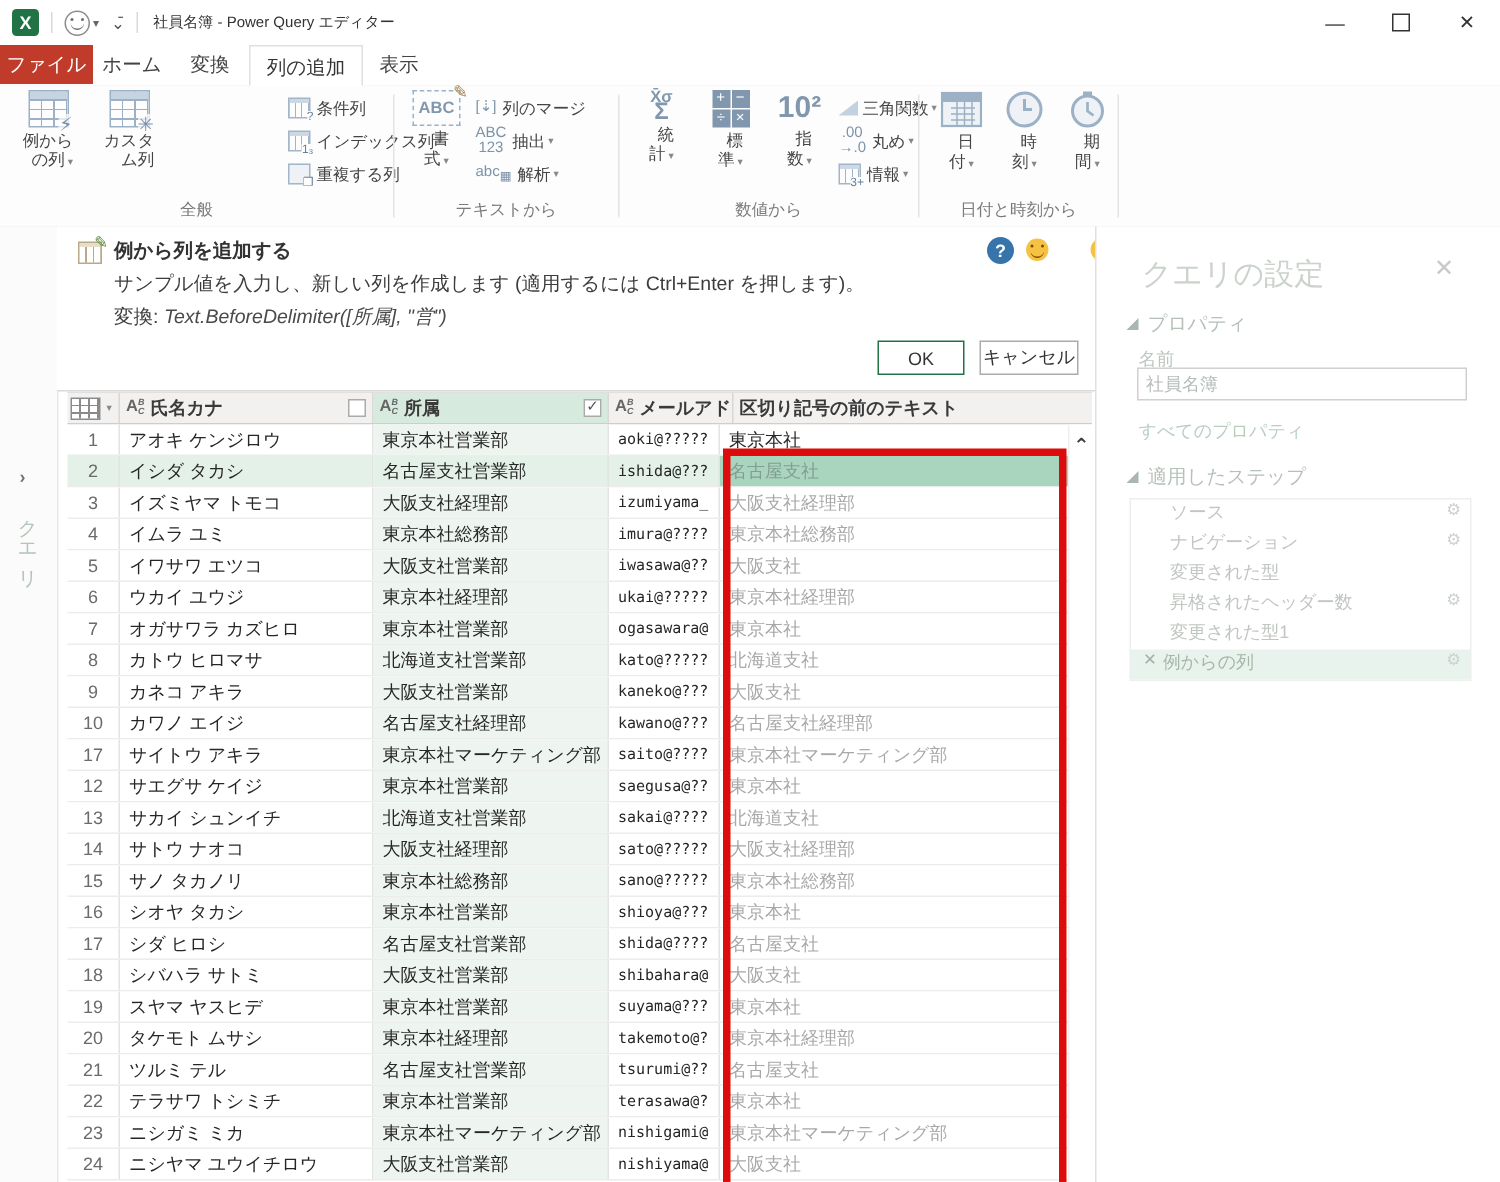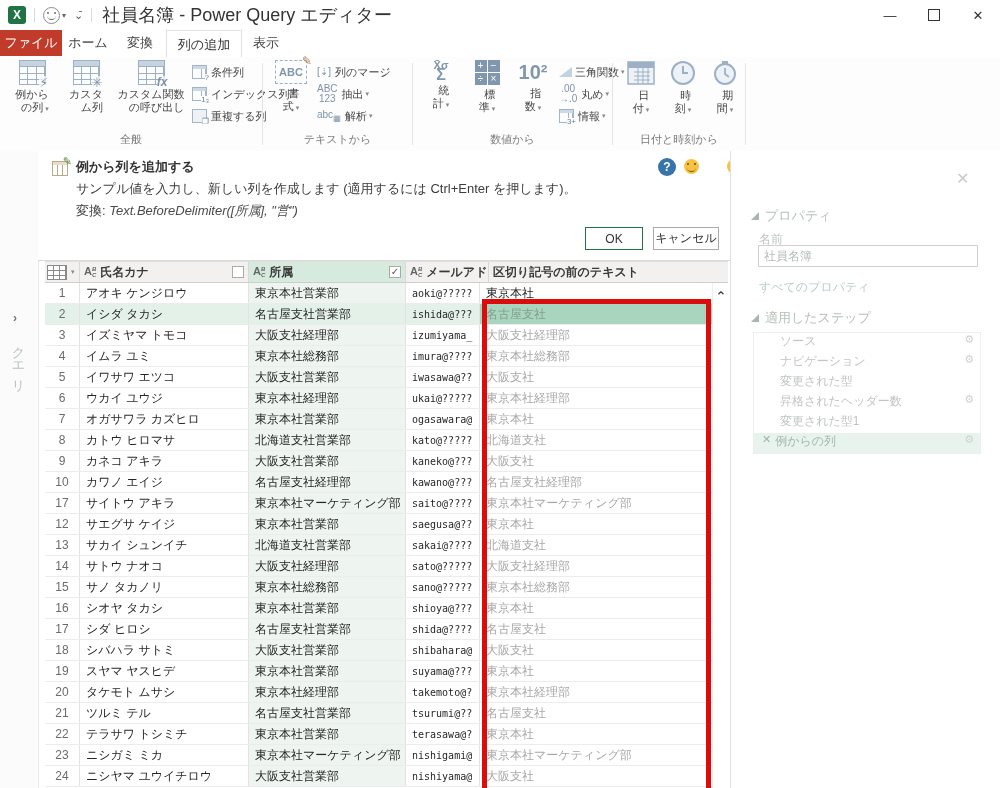--- a/index.html
+++ b/index.html
@@ -17,21 +17,21 @@
   .face.gray{border:1.5px solid #8d8d8d;background:#fff;}
   .face .e{position:absolute;width:2px;height:2px;border-radius:50%;background:#6d6d6d;top:4px;}
   .face .e.l{left:3px;} .face .e.r{right:3px;}
   .face .m{position:absolute;left:3px;right:3px;bottom:2.5px;height:4px;border:1.5px solid #6d6d6d;border-top:none;
            border-left:none;border-right:none;border-radius:0 0 8px 8px;}
   .face.yellow{background:#f6c244;} .face.yellow .e,{background:#7a4b00;}
   .face.yellow .e{background:#7a4b00;} .face.yellow .m{border-color:#7a4b00;}
   .face.sad .m{border:1.5px solid #7a4b00;border-bottom:none;border-left:none;border-right:none;border-radius:8px 8px 0 0;bottom:1px;}
   .tb-dd{font-size:8px;color:#666;margin-left:2px;}
   .tb-pin{font-size:11px;color:#555;margin-left:8px;}
-  #win-title{font-size:18px;color:#333;margin-left:2px;}
+  #win-title{font-size:10px;color:#333;margin-left:2px;}
   .winbtn{position:absolute;top:0;width:44px;height:30px;display:flex;align-items:center;justify-content:center;color:#333;font-size:13px;}
   #btn-min{right:88px;} #btn-max{right:44px;} #btn-close{right:0;}
   #btn-max i{width:10px;height:10px;border:1.2px solid #333;display:block;}
   
   #tabrow{left:0;top:30px;width:1000px;height:27px;background:#fff;border-bottom:1px solid #e3e3e3;}
   .rtab{position:absolute;top:0;height:26px;display:flex;align-items:center;justify-content:center;font-size:13px;color:#444;}
   .rtab.file{background:var(--filered);color:#fff;}
   .rtab.active{background:#fff;border:1px solid #e0e0e0;border-bottom:none;color:#333;height:27px;}
   #rib-collapse{right:46px;top:38px;color:#555;font-size:11px;}
   .help-circle{width:18px;height:18px;border-radius:50%;background:var(--helpblue);color:#fff;font-size:12px;font-weight:bold;
@@ -173,26 +173,20 @@
             <i class="ovl">⚡</i>
           </span>
         <span class="blbl"><span>例から</span><br><span>の列</span><b class="dd">▾</b></span>
       </div>
       <div class="bigbtn" style="left:60px;width:52px">
         <span class="gicon">
             <i class="ovl">✳</i>
           </span>
         <span class="blbl"><span>カスタ</span><br><span>ム列</span></span>
       </div>
-      <div class="bigbtn" style="left:112px;width:78px">
-        <span class="gicon">
-            <i class="ovl fx">fx</i>
-          </span>
-        <span class="blbl"><span>カスタム関数</span><br><span>の呼び出し</span></span>
-      </div>
       <div class="smallcol" style="left:192px">
         <div class="smallbtn">
           <span class="sicon">
               <i class="tag">?</i>
             </span>
           <span>条件列</span>
         </div>
         <div class="smallbtn">
           <span class="sicon">
               <i class="tag">1₃</i>
@@ -542,20 +536,21 @@
       </div>
   </div>
 
   <div class="abs" id="vscroll">
     <span class="up">⌃</span>
   </div>
 
   <div class="abs" id="redbox"></div>
 
   <div class="abs" id="settings">
+    <div class="abs" id="qs-title">クエリの設定</div>
     <div class="abs" id="qs-close">✕</div>
     <div class="abs sec-hdr" id="sec-props">
       <span class="sec-tri"></span>
       <span>プロパティ</span>
     </div>
     <div class="abs" id="lbl-name">名前</div>
     <input class="abs" id="inp-name" value="社員名簿" style="">
     <div class="abs" id="lnk-allprops">すべてのプロパティ</div>
     <div class="abs sec-hdr" id="sec-steps">
       <span class="sec-tri"></span>

